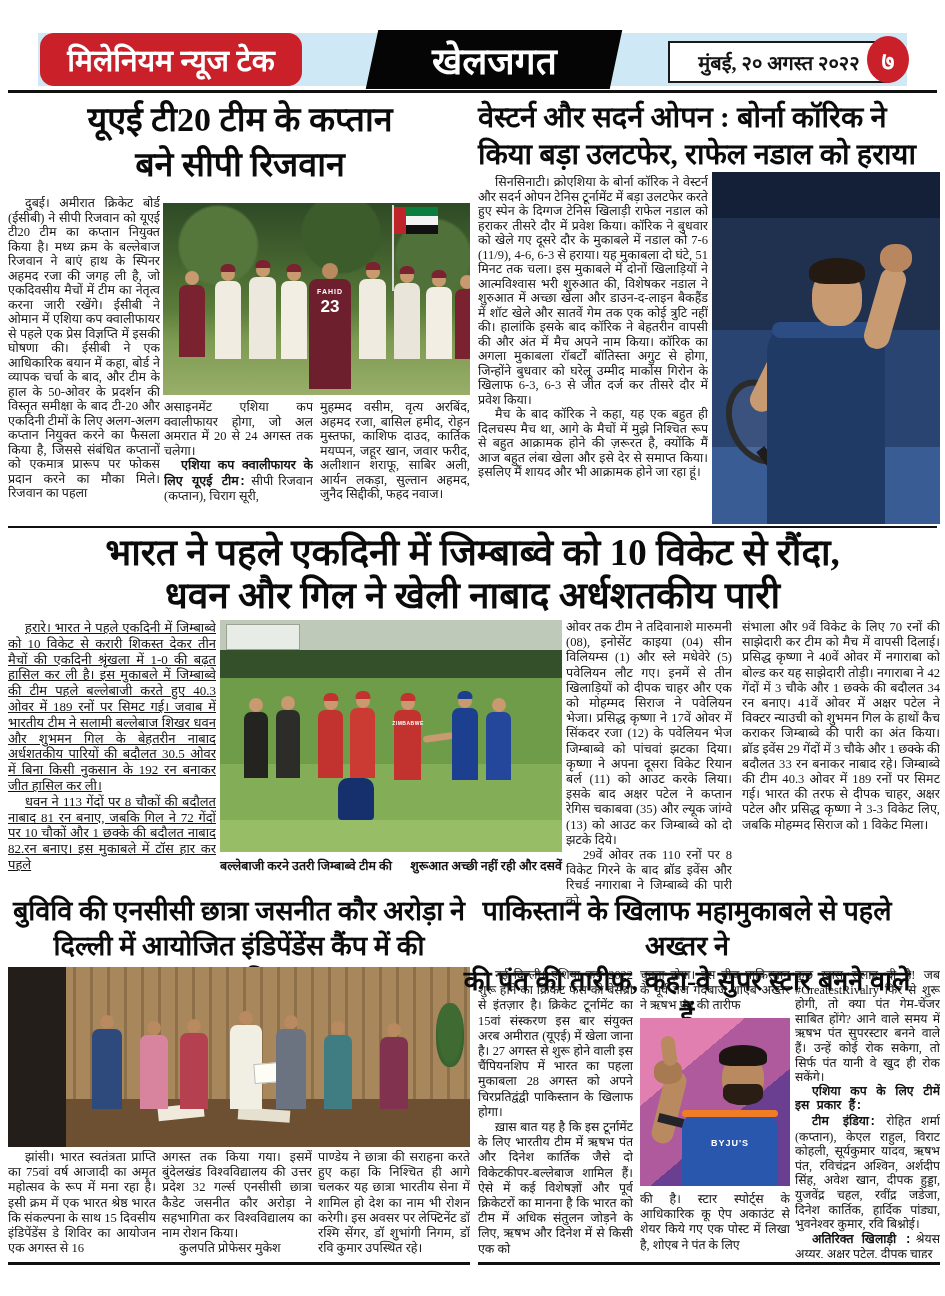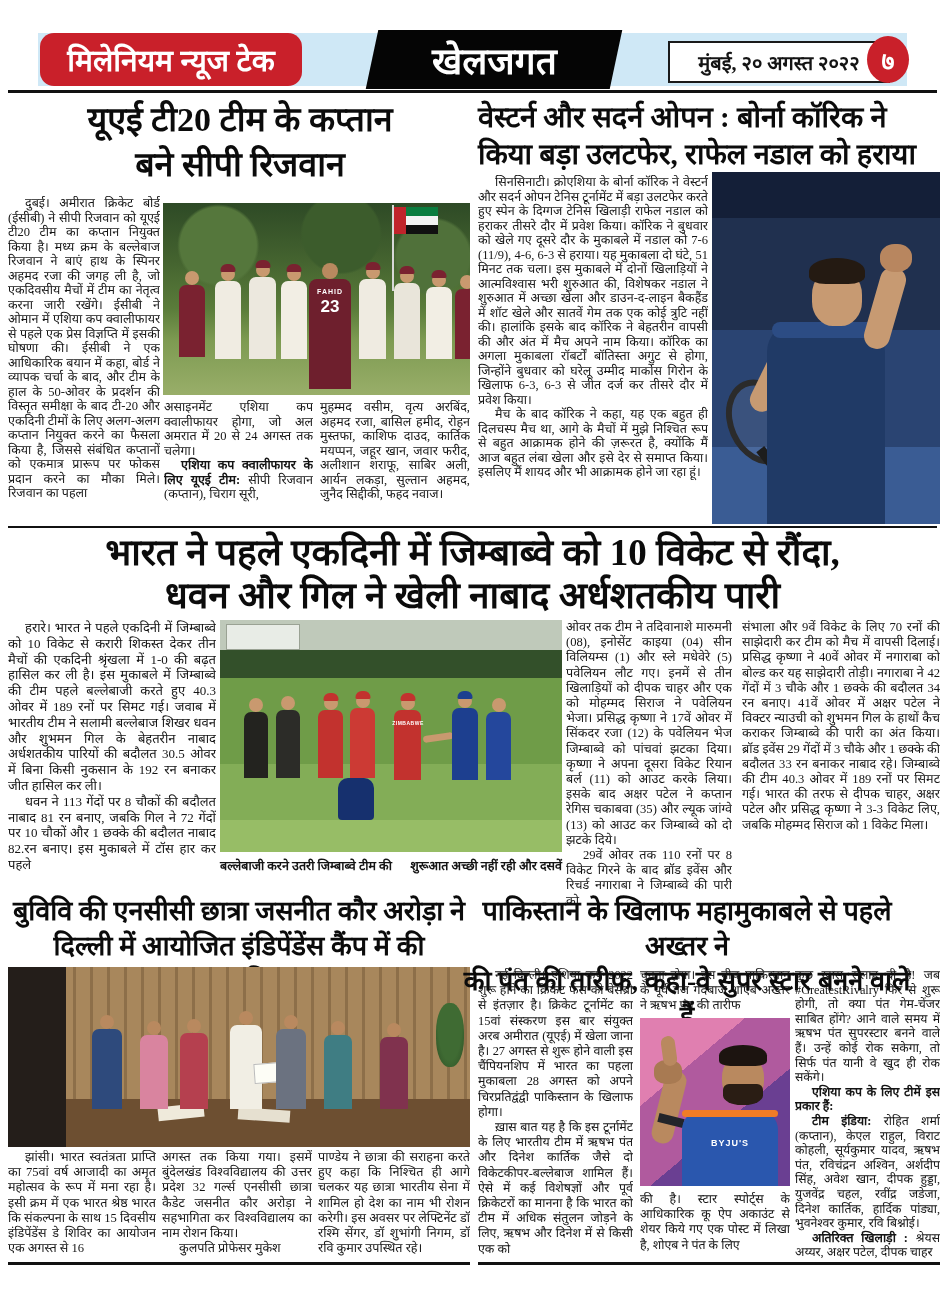--- a/index.html
+++ b/index.html
@@ -28,26 +28,26 @@
   .uae-h{left:10px;top:97px;width:460px;text-align:center;font-size:34px;line-height:45px;}
   .ten-h{left:478px;top:99px;width:464px;text-align:left;font-size:29px;line-height:37px;}
   .zim-h{left:8px;top:531px;width:929px;text-align:center;font-size:37px;line-height:43px;}
   .ncc-h{left:8px;top:894px;width:462px;text-align:center;font-size:27px;line-height:35px;}
   .pan-h{left:456px;top:894px;width:462px;text-align:center;font-size:27px;line-height:35px;}
 
   
   .col{position:absolute;text-align:justify;overflow:hidden;font-size:12.5px;line-height:14.5px;}
   .para{text-indent:17px;}
   .cont{text-indent:0;}
-  .b{font-weight:bold;}
+  .b{font-weight:bold;font-family:Liberation Mono, monospace;}
   .uae-c1{left:8px;top:196px;width:152px;height:328px;}
   .uae-c2{left:164px;top:400px;width:149px;height:124px;}
   .uae-c3{left:320px;top:400px;width:150px;height:124px;}
   .ten-c{left:478px;top:175px;width:230px;height:350px;}
-  .zim-c1{left:8px;top:620px;width:208px;height:282px;font-size:13px;line-height:15.8px;}
+  .zim-c1{left:8px;top:620px;width:208px;height:282px;font-size:13px;line-height:15.8px;text-decoration:underline;}
   .zim-c2{left:566px;top:620px;width:166px;height:284px;font-size:12.6px;line-height:15.2px;}
   .zim-c3{left:742px;top:620px;width:198px;height:284px;font-size:12.6px;line-height:15.2px;}
   .zim-cap{position:absolute;left:220px;top:857px;width:342px;display:flex;justify-content:space-between;
            font-size:12.5px;font-weight:bold;}
   .ncc-c1{left:8px;top:1150px;width:148px;height:110px;font-size:12.6px;line-height:15.2px;}
   .ncc-c2{left:162px;top:1150px;width:150px;height:110px;font-size:12.6px;line-height:15.2px;}
   .ncc-c3{left:318px;top:1150px;width:152px;height:110px;font-size:12.6px;line-height:15.2px;}
   .pan-c1{left:478px;top:968px;width:155px;height:292px;font-size:12.4px;line-height:15.2px;}
   .pan-c2a{left:640px;top:968px;width:150px;height:47px;font-size:12.4px;line-height:15.2px;}
   .pan-c2b{left:640px;top:1192px;width:150px;height:66px;font-size:12.4px;line-height:15.2px;}

